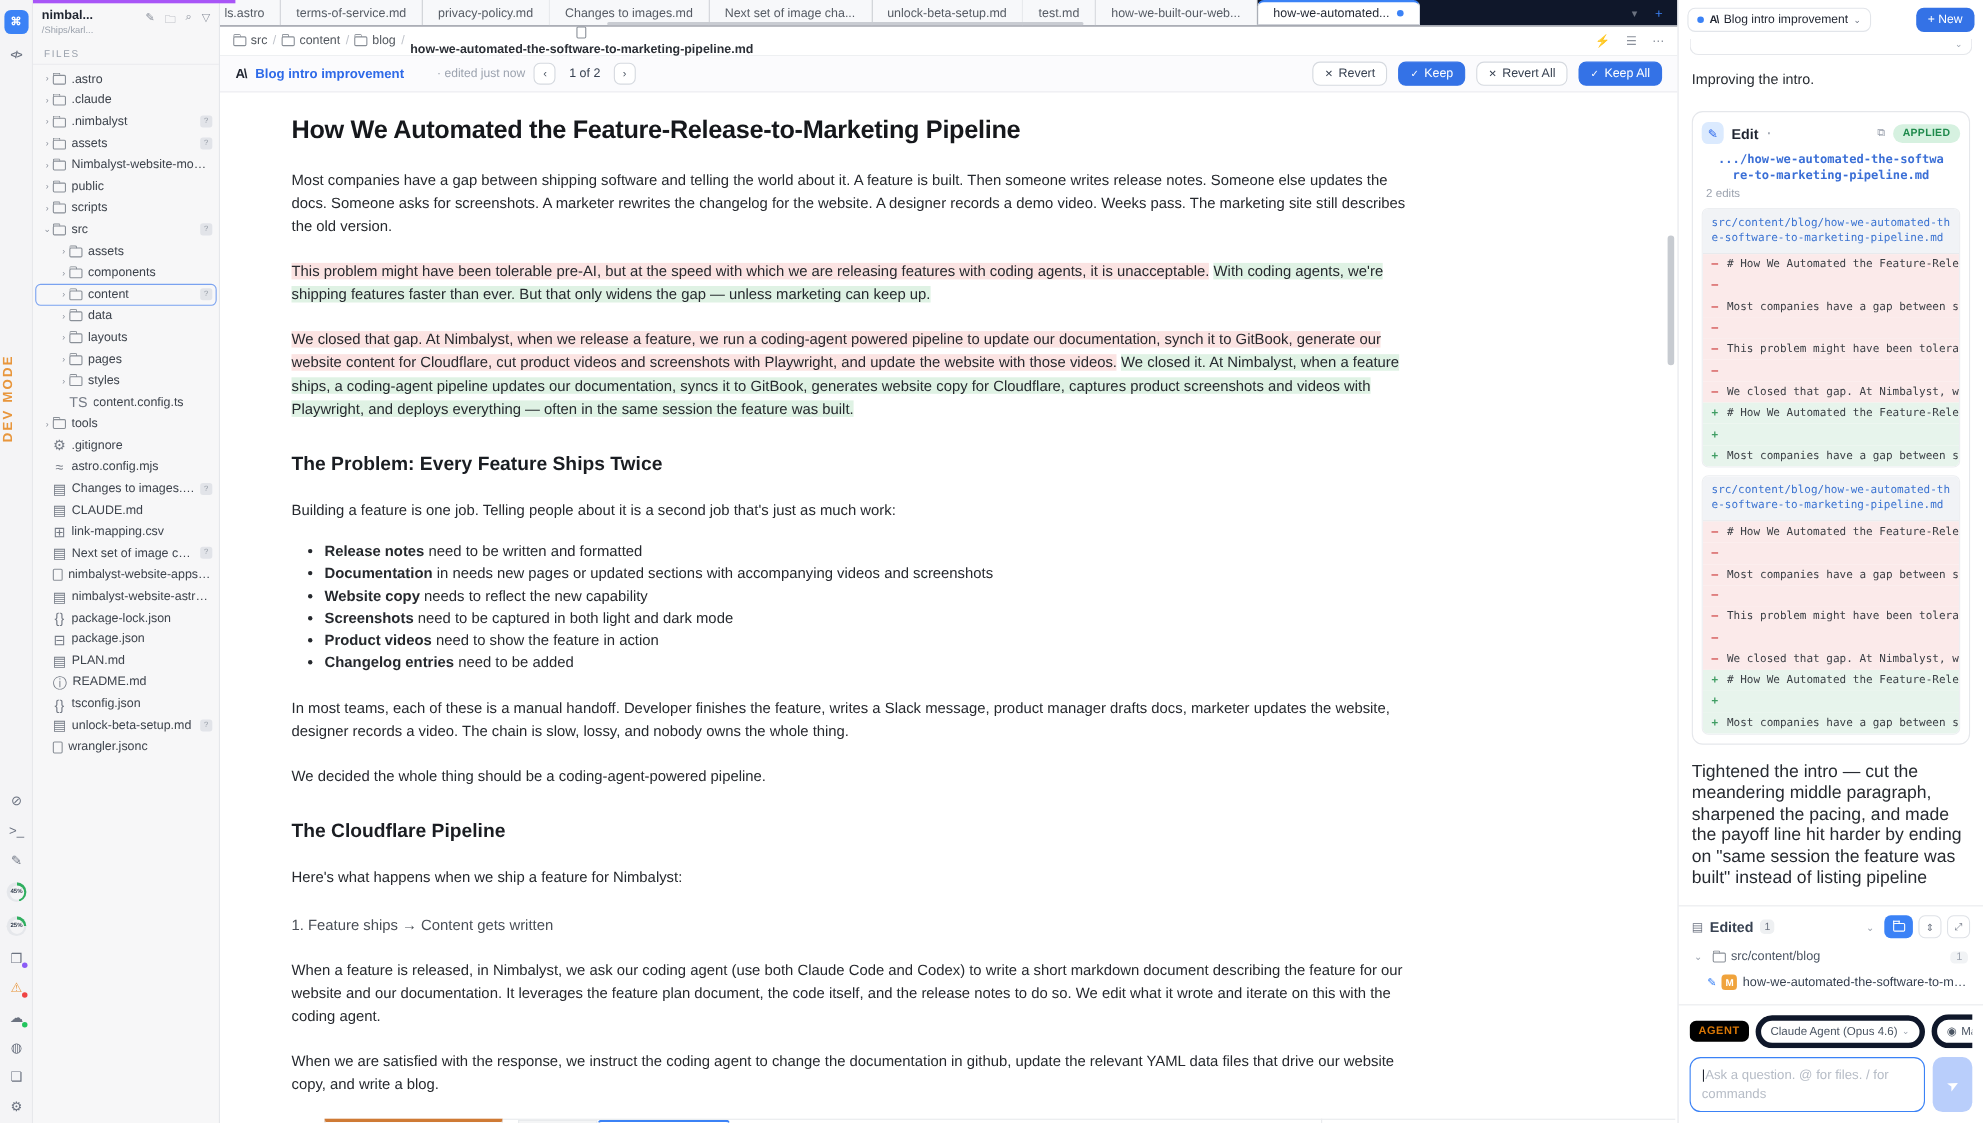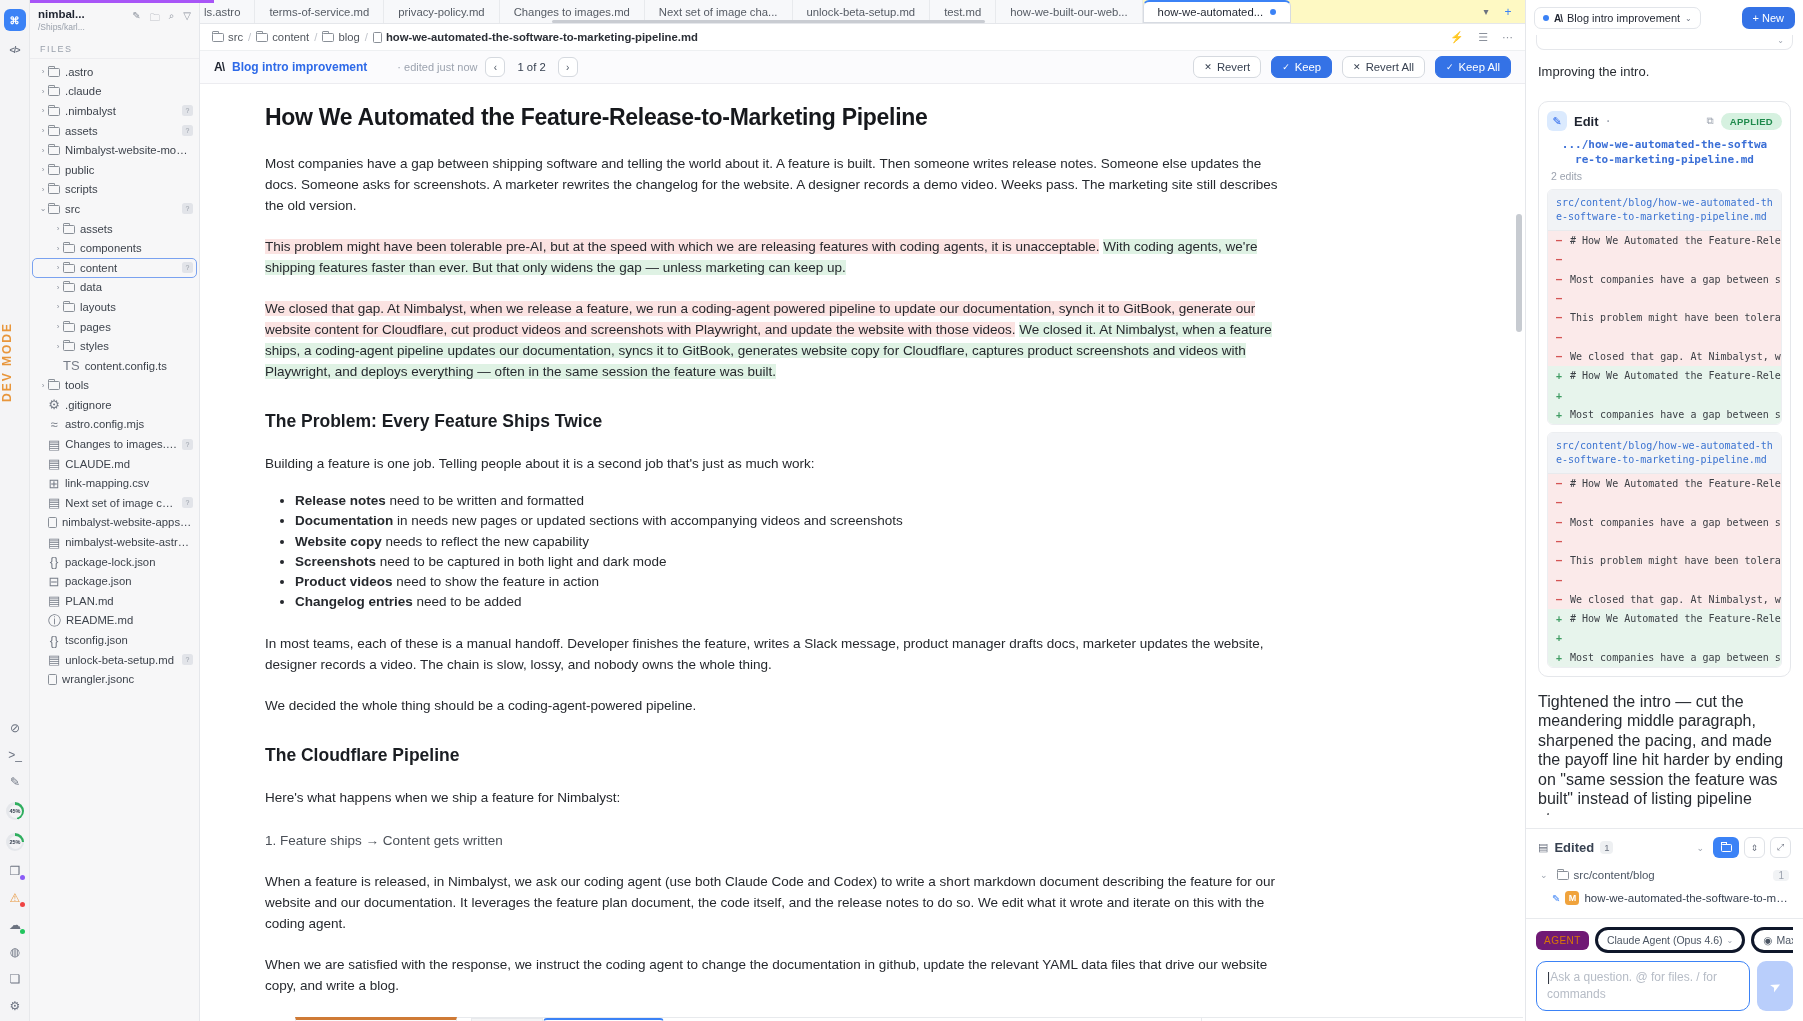--- a/index.html
+++ b/index.html
@@ -45,40 +45,40 @@
   .trow.selected::after { content:""; position:absolute; left:2px; right:2px; top:0; bottom:0;
     border:1.5px solid #7aa2f0; border-radius:5px; pointer-events:none; }
   .i-folder { flex:none; width:12px; height:9px; border:1px solid #8a9098; border-radius:1.5px; position:relative; margin-top:1px;}
   .i-folder::before { content:""; position:absolute; top:-3px; left:-1px; width:5px; height:2px;
     border:1px solid #8a9098; border-bottom:none; border-radius:1.5px 1.5px 0 0; }
   .i-file { flex:none; width:9px; height:11px; border:1px solid #8a9098; border-radius:1.5px; }
   .i-glyph { flex:none; min-width:12px; text-align:center; font-size:13px; color:#767c87; line-height:11px;}
 
   
   .main { flex:1; min-width:0; display:flex; flex-direction:column; background:#fff; position:relative;}
-  .tabbar { height:24px; background:#fef9c3; border-bottom:1px solid #e5e7eb; display:flex;
+  .tabbar { height:24px; background:#0f172a; border-bottom:1px solid #e5e7eb; display:flex;
     align-items:flex-end; position:relative; }
   .tabs { display:flex; height:100%; align-items:stretch; min-width:0; overflow:hidden; flex:1;}
   .tab { display:flex; align-items:center; padding:0 14px; font-size:11.3px; color:#555b64;
     border-right:1px solid #e8eaed; white-space:nowrap; background:#f7f8fa; }
   .tab.partial { padding-left:4px; }
   .tab.active { background:#fff; color:#1f2430; border:1px solid #d7dbe2; border-top:2px solid #3b82f6;
     border-radius:6px 6px 0 0; }
   .tab .mdot { width:6px; height:6px; border-radius:50%; background:#3b82f6; margin-left:7px; }
   .tab-actions { display:flex; align-items:center; gap:4px; padding:0 8px; height:100%; }
   .tbtn { width:18px; height:16px; display:flex; align-items:center; justify-content:center;
     font-size:10px; color:#6b7280; border-radius:4px; }
   .tbtn.plus { color:#3b82f6; font-size:12px; }
   .hthumb { position:absolute; bottom:0; left:352px; width:433px; height:3px; background:#c9ccd2; border-radius:2px;}
 
   .crumbbar { height:27px; display:flex; align-items:center; padding:0 12px; border-bottom:1px solid #eef0f2;
     font-size:11.3px; color:#52575e; gap:5px; }
   .crumb { display:flex; align-items:center; gap:4px; }
   .crumb-sep { color:#c0c4cb; }
-  .crumb-file { color:#2b2f36; font-weight:bold; display:flex; align-items:center; gap:4px;}
+  .crumb-file { color:#2b2f36; font-weight:bold; display:flex; align-items:center; gap:4px;flex-direction:column;}
   .crumb-actions { margin-left:auto; display:flex; gap:14px; color:#8b919c; font-size:11px;}
 
   .reviewbar { height:33px; display:flex; align-items:center; gap:8px; padding:0 14px;
     background:#fbfbfd; border-bottom:1px solid #ececf0; }
   .ai-logo { font-weight:bold; font-size:12px; color:#1f2430; letter-spacing:-1px;}
   .review-title { color:#2e6ae8; font-size:12px; font-weight:bold; }
   .review-status { color:#9ca3af; font-size:11px; margin-left:22px;}
   .navbtn { width:20px; height:20px; border:1px solid #d5d9df; border-radius:6px; background:#fff;
     display:flex; align-items:center; justify-content:center; font-size:10px; color:#4b5563; }
   .review-pos { font-size:11.3px; color:#374151; margin:0 4px; }
@@ -171,23 +171,23 @@
   .ed-tree { padding:6px 2px 2px 2px; }
   .ed-folderrow { display:flex; align-items:center; gap:5px; font-size:11.5px; color:#4b5563; height:22px;}
   .ed-folderrow .cnt { margin-left:auto; color:#9ca3af; font-size:10px; background:#f1f3f5; border-radius:4px; padding:0 5px;}
   .ed-filerow { display:flex; align-items:center; gap:5px; font-size:11.5px; color:#374151; height:24px; padding-left:12px;}
   .ed-filerow .pen { color:#3b82f6; font-size:10px; }
   .mbadge { width:14px; height:14px; background:#f0a33c; border-radius:3.5px; color:#fff; font-size:9px;
     font-weight:bold; display:flex; align-items:center; justify-content:center; flex:none;}
   .ed-filerow .fn { white-space:nowrap; overflow:hidden; text-overflow:ellipsis; }
   .composer { border-top:1px solid #e8eaed; padding:8px 10px 10px 10px; }
   .c-pills { display:flex; align-items:center; gap:6px; overflow:hidden; }
-  .agent-pill { background:#701a75; color:#d97706; font-weight:normal; font-size:10px; letter-spacing:0.5px;
+  .agent-pill { background:#000000; color:#d97706; font-weight:bold; font-size:10px; letter-spacing:0.5px;
     border-radius:6px; padding:4px 8px; flex:none;}
-  .c-pill { display:flex; align-items:center; gap:4px; border:3px solid #0f172a; border-radius:999px;
+  .c-pill { display:flex; align-items:center; gap:4px; border:5px solid #0f172a; border-radius:999px;
     padding:4px 9px; font-size:10.5px; color:#4b5563; white-space:nowrap; flex:none;}
   .c-pill .cv { font-size:8px; color:#9ca3af; }
   .c-inputrow { margin-top:8px; display:flex; gap:7px; align-items:stretch; }
   .c-input { flex:1; border:1.5px solid #3b82f6; border-radius:10px; background:#fff; padding:7px 10px;
     font-size:12px; line-height:17px; color:#b6bcc6; }
   .c-input .caret { color:#1f2430; }
   .c-send { width:36px; border-radius:9px; background:#b9cefb; display:flex; align-items:center;
     justify-content:center; color:#fff; font-size:13px; }
   .c-send .pl { display:inline-block; transform:rotate(-28deg); }
 </style>

